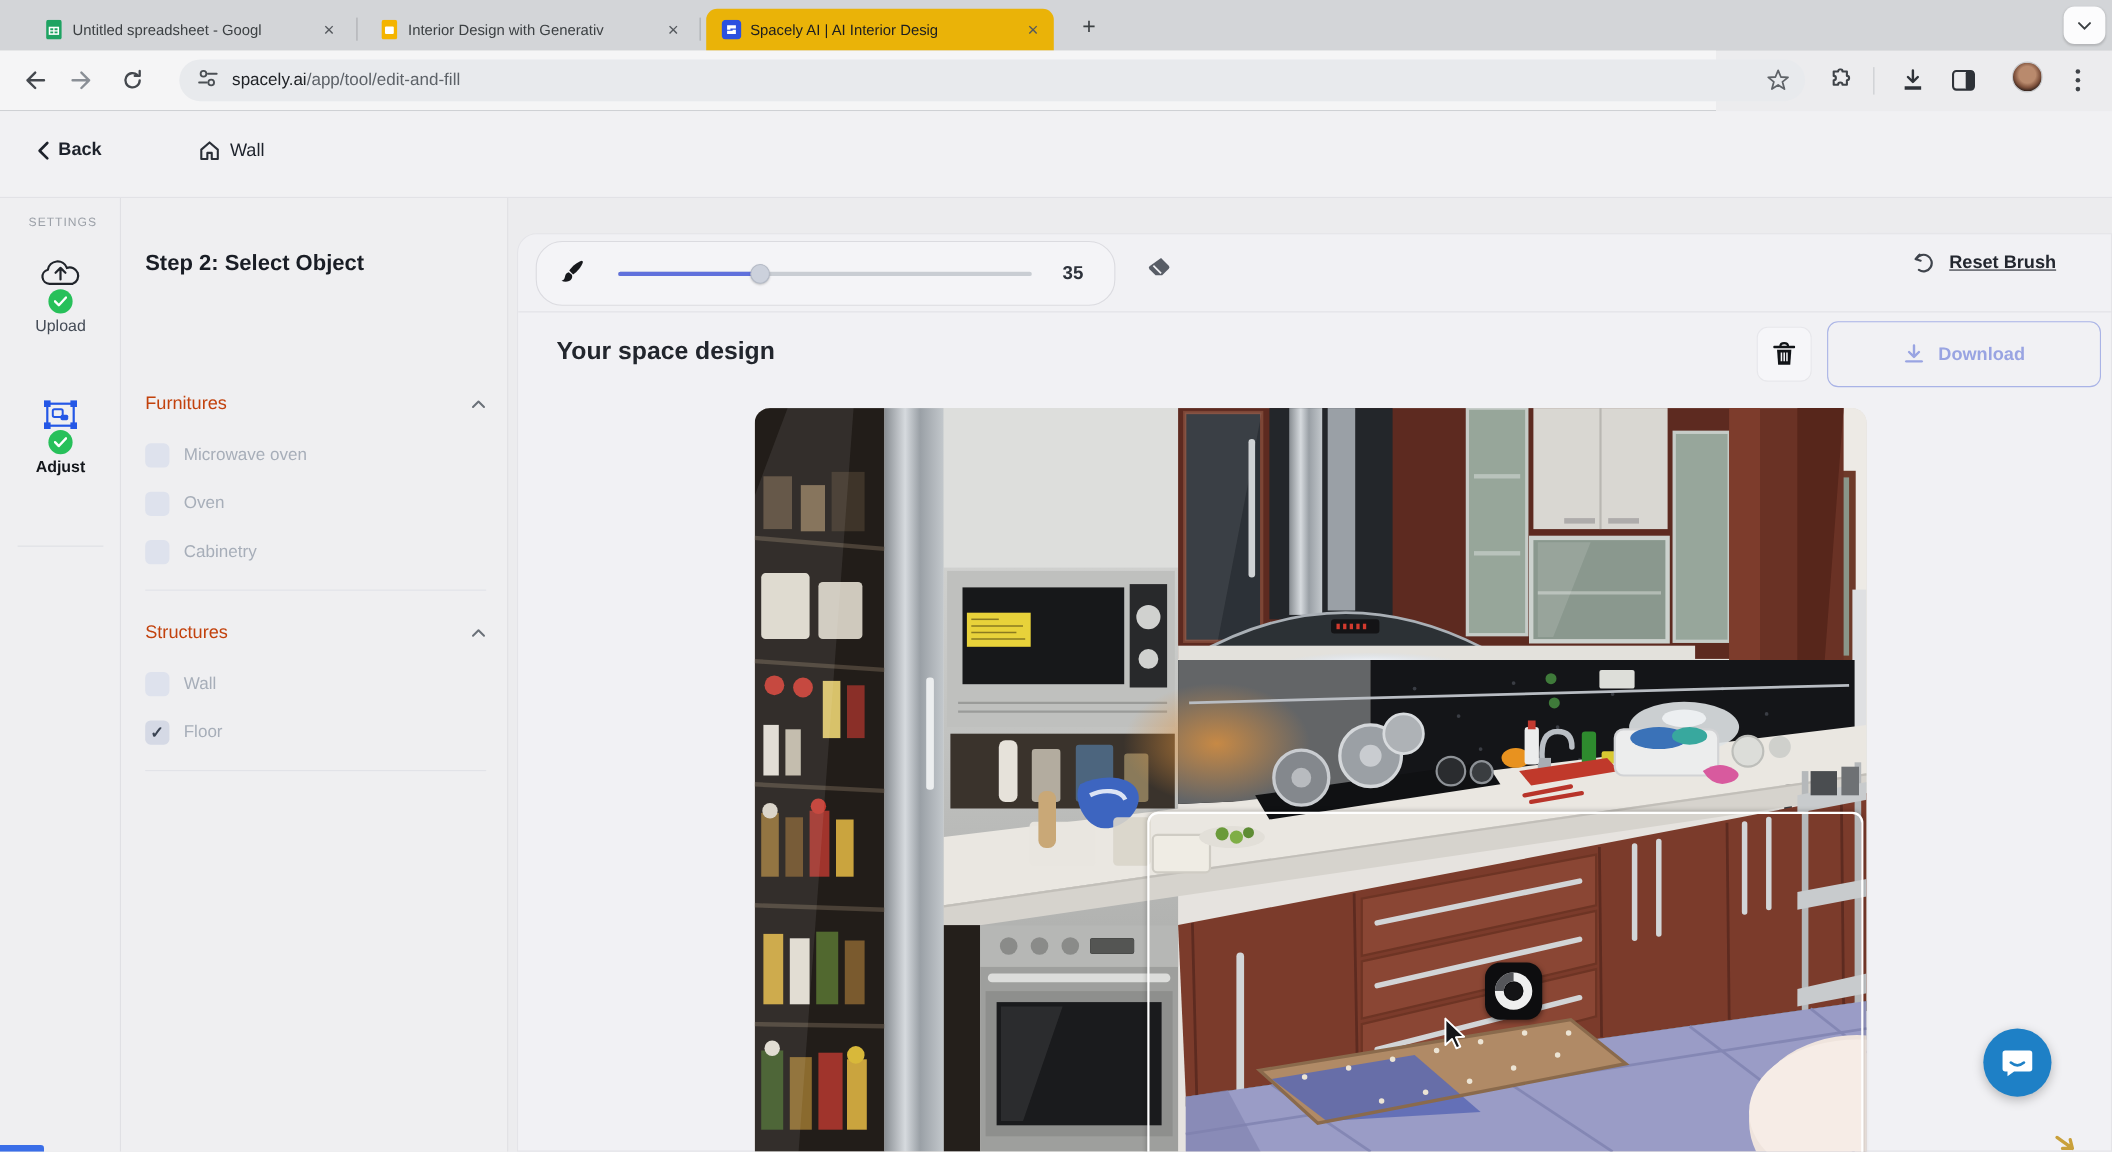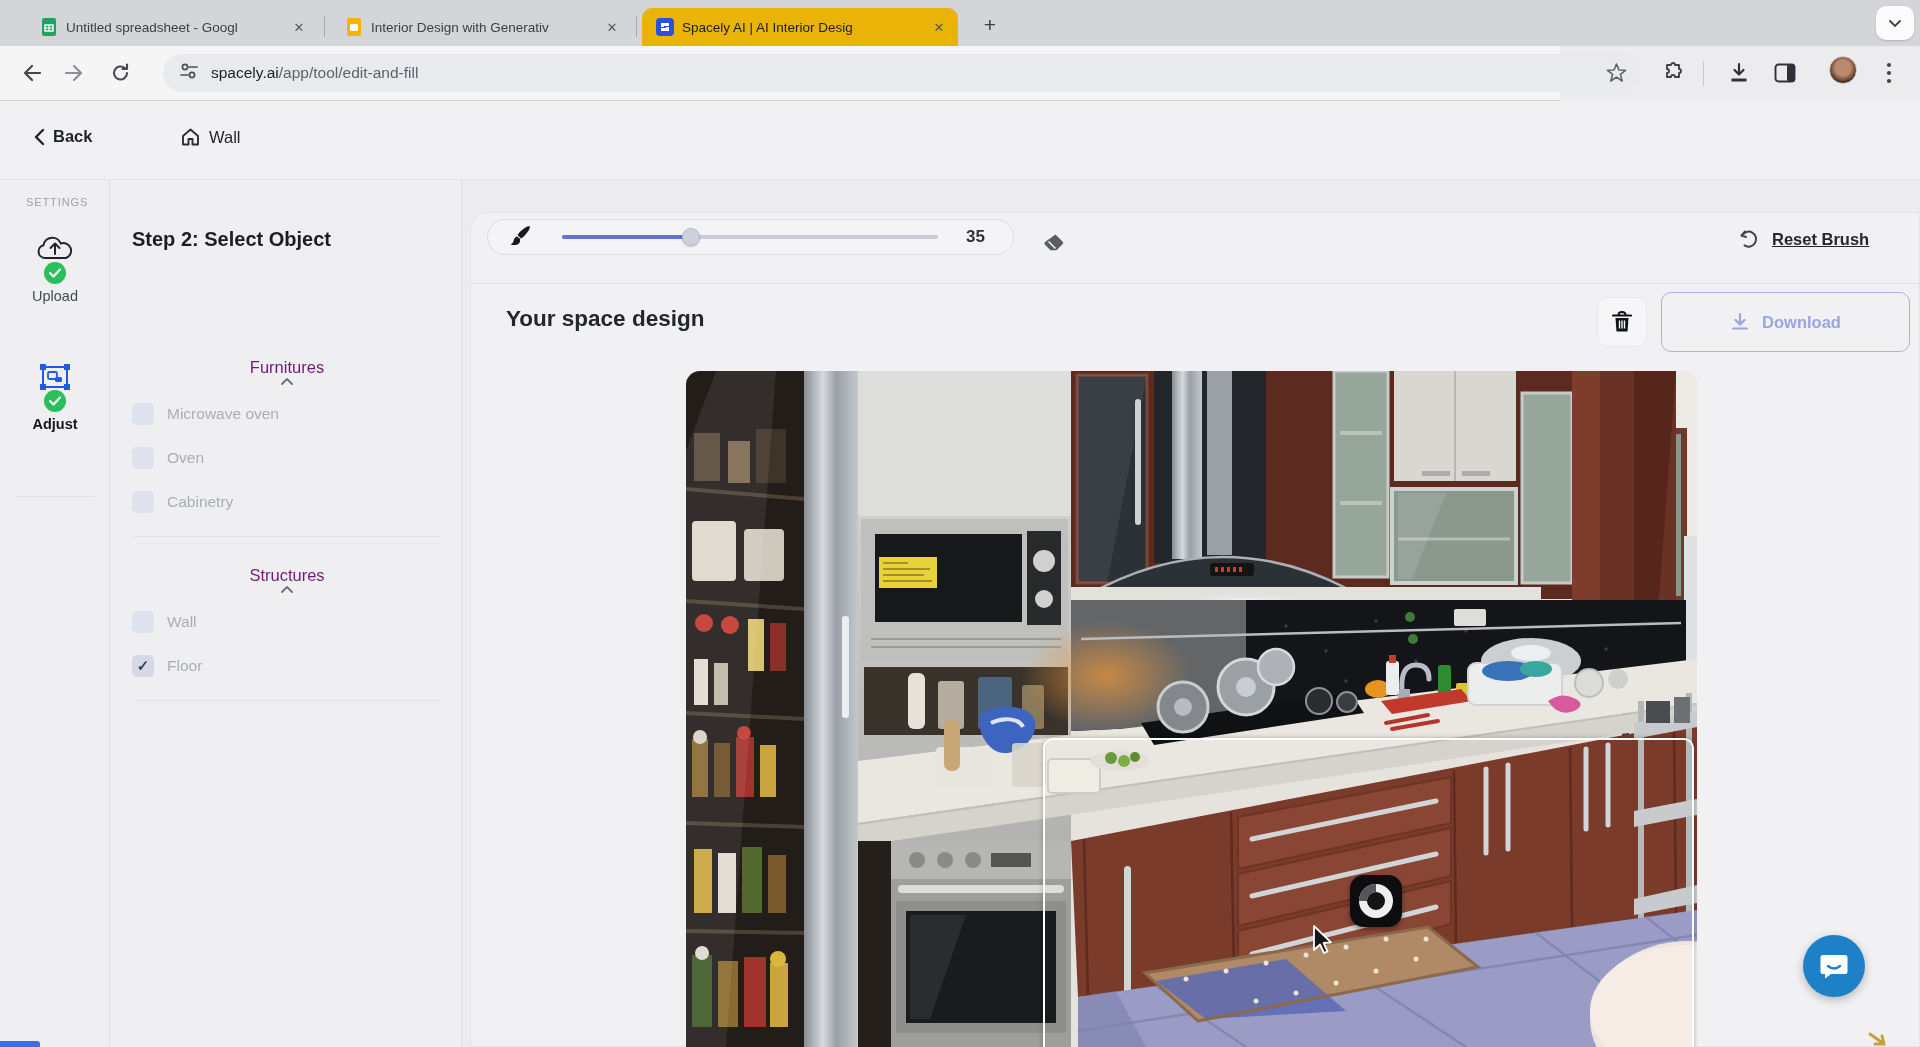--- a/index.html
+++ b/index.html
@@ -42,31 +42,31 @@
   .step { left:0; width:110px; text-align:center; }
   .step .lbl { font-size:14.5px; color:#434a55; margin-top:4px; }
   .step.current .lbl { font-weight:700; color:#14171c; }
   .badge { width:22px; height:22px; border-radius:50%; background:#27c05a; display:flex; align-items:center; justify-content:center; margin:-6px auto 0; position:relative; }
   .rail-hr { left:16px; top:316px; width:78px; height:1px; background:#dee0e4; }
 
   
   .panel { left:110px; top:180px; width:352px; height:867px; background:#efeff1; border-right:1px solid #e0e0e4; }
   .panel-title { left:22px; top:48px; font-size:20px; font-weight:700; color:#191d25; }
   .panel-desc { left:22px; top:94px; width:250px; font-size:14.5px; line-height:22px; color:#8a919d; }
-  .group-head { left:22px; width:310px; display:flex; align-items:center; justify-content:space-between; font-size:16.5px; color:#701a75;flex-direction:column; }
+  .group-head { left:22px; width:310px; display:flex; align-items:center; justify-content:space-between; font-size:16.5px; color:#c2410c; }
   .chk-row { left:22px; width:310px; height:24px; display:flex; align-items:center; gap:13px; }
   .chk-box { width:22px; height:22px; border-radius:5px; background:#dee2ed; display:flex; align-items:center; justify-content:center; }
   .chk-row.checked .chk-box { background:#d5d9e5; }
   .chk-lbl { font-size:15.5px; color:#a7aeb9; }
   .panel-hr { left:22px; width:310px; height:1px; background:#e2e3e8; }
 
   
   .main-card { left:470px; top:212px; width:1450px; height:835px; background:#f1f1f4; border:1px solid #e4e4e8; border-radius:18px 0 0 0; }
   .brush-divider { left:471px; top:283px; width:1449px; height:1px; background:#e2e2e6; }
-  .brush-pill { left:487px; top:219px; width:527px; height:36px; border:1.5px solid #dbdbe0; border-radius:24px; background:#f4f4f7; display:flex; align-items:center; }
+  .brush-pill { left:487px; top:219px; width:527px; height:59px; border:1.5px solid #dbdbe0; border-radius:24px; background:#f4f4f7; display:flex; align-items:center; }
   .slider-track { position:relative; width:376px; height:4px; border-radius:2px; background:#c9cdd3; margin-left:30px; }
   .slider-fill { position:absolute; left:0; top:0; height:4px; border-radius:2px; background:#6070dc; }
   .slider-thumb { position:absolute; top:-7px; width:18px; height:18px; border-radius:50%; background:#ccd1dc; border:1px solid #b4bac6; box-shadow:0 1px 2px rgba(0,0,0,.2); }
   .brush-val { font-size:17px; font-weight:600; color:#2d323b; margin-left:28px; }
   .eraser-btn { left:1034px; top:226px; width:40px; height:34px; display:flex; align-items:center; justify-content:center; }
   .reset-brush { left:1738px; top:228px; display:flex; align-items:center; gap:12px; font-size:16.5px; font-weight:600; color:#23272f;text-decoration:underline; }
   .canvas-title { left:506px; top:306px; font-size:22.5px; font-weight:800; color:#22262d; }
   .trash-btn { left:1597px; top:297px; width:50px; height:50px; border-radius:10px; background:#f6f6f9; border:1px solid #e7e7eb; display:flex; align-items:center; justify-content:center; }
   .download-btn { left:1661px; top:292px; width:249px; height:60px; border-radius:10px; border:1.5px solid #a9b3e6; color:#99a4e2; font-size:16.5px; font-weight:600; display:flex; align-items:center; justify-content:center; gap:12px; background:transparent; }
 

